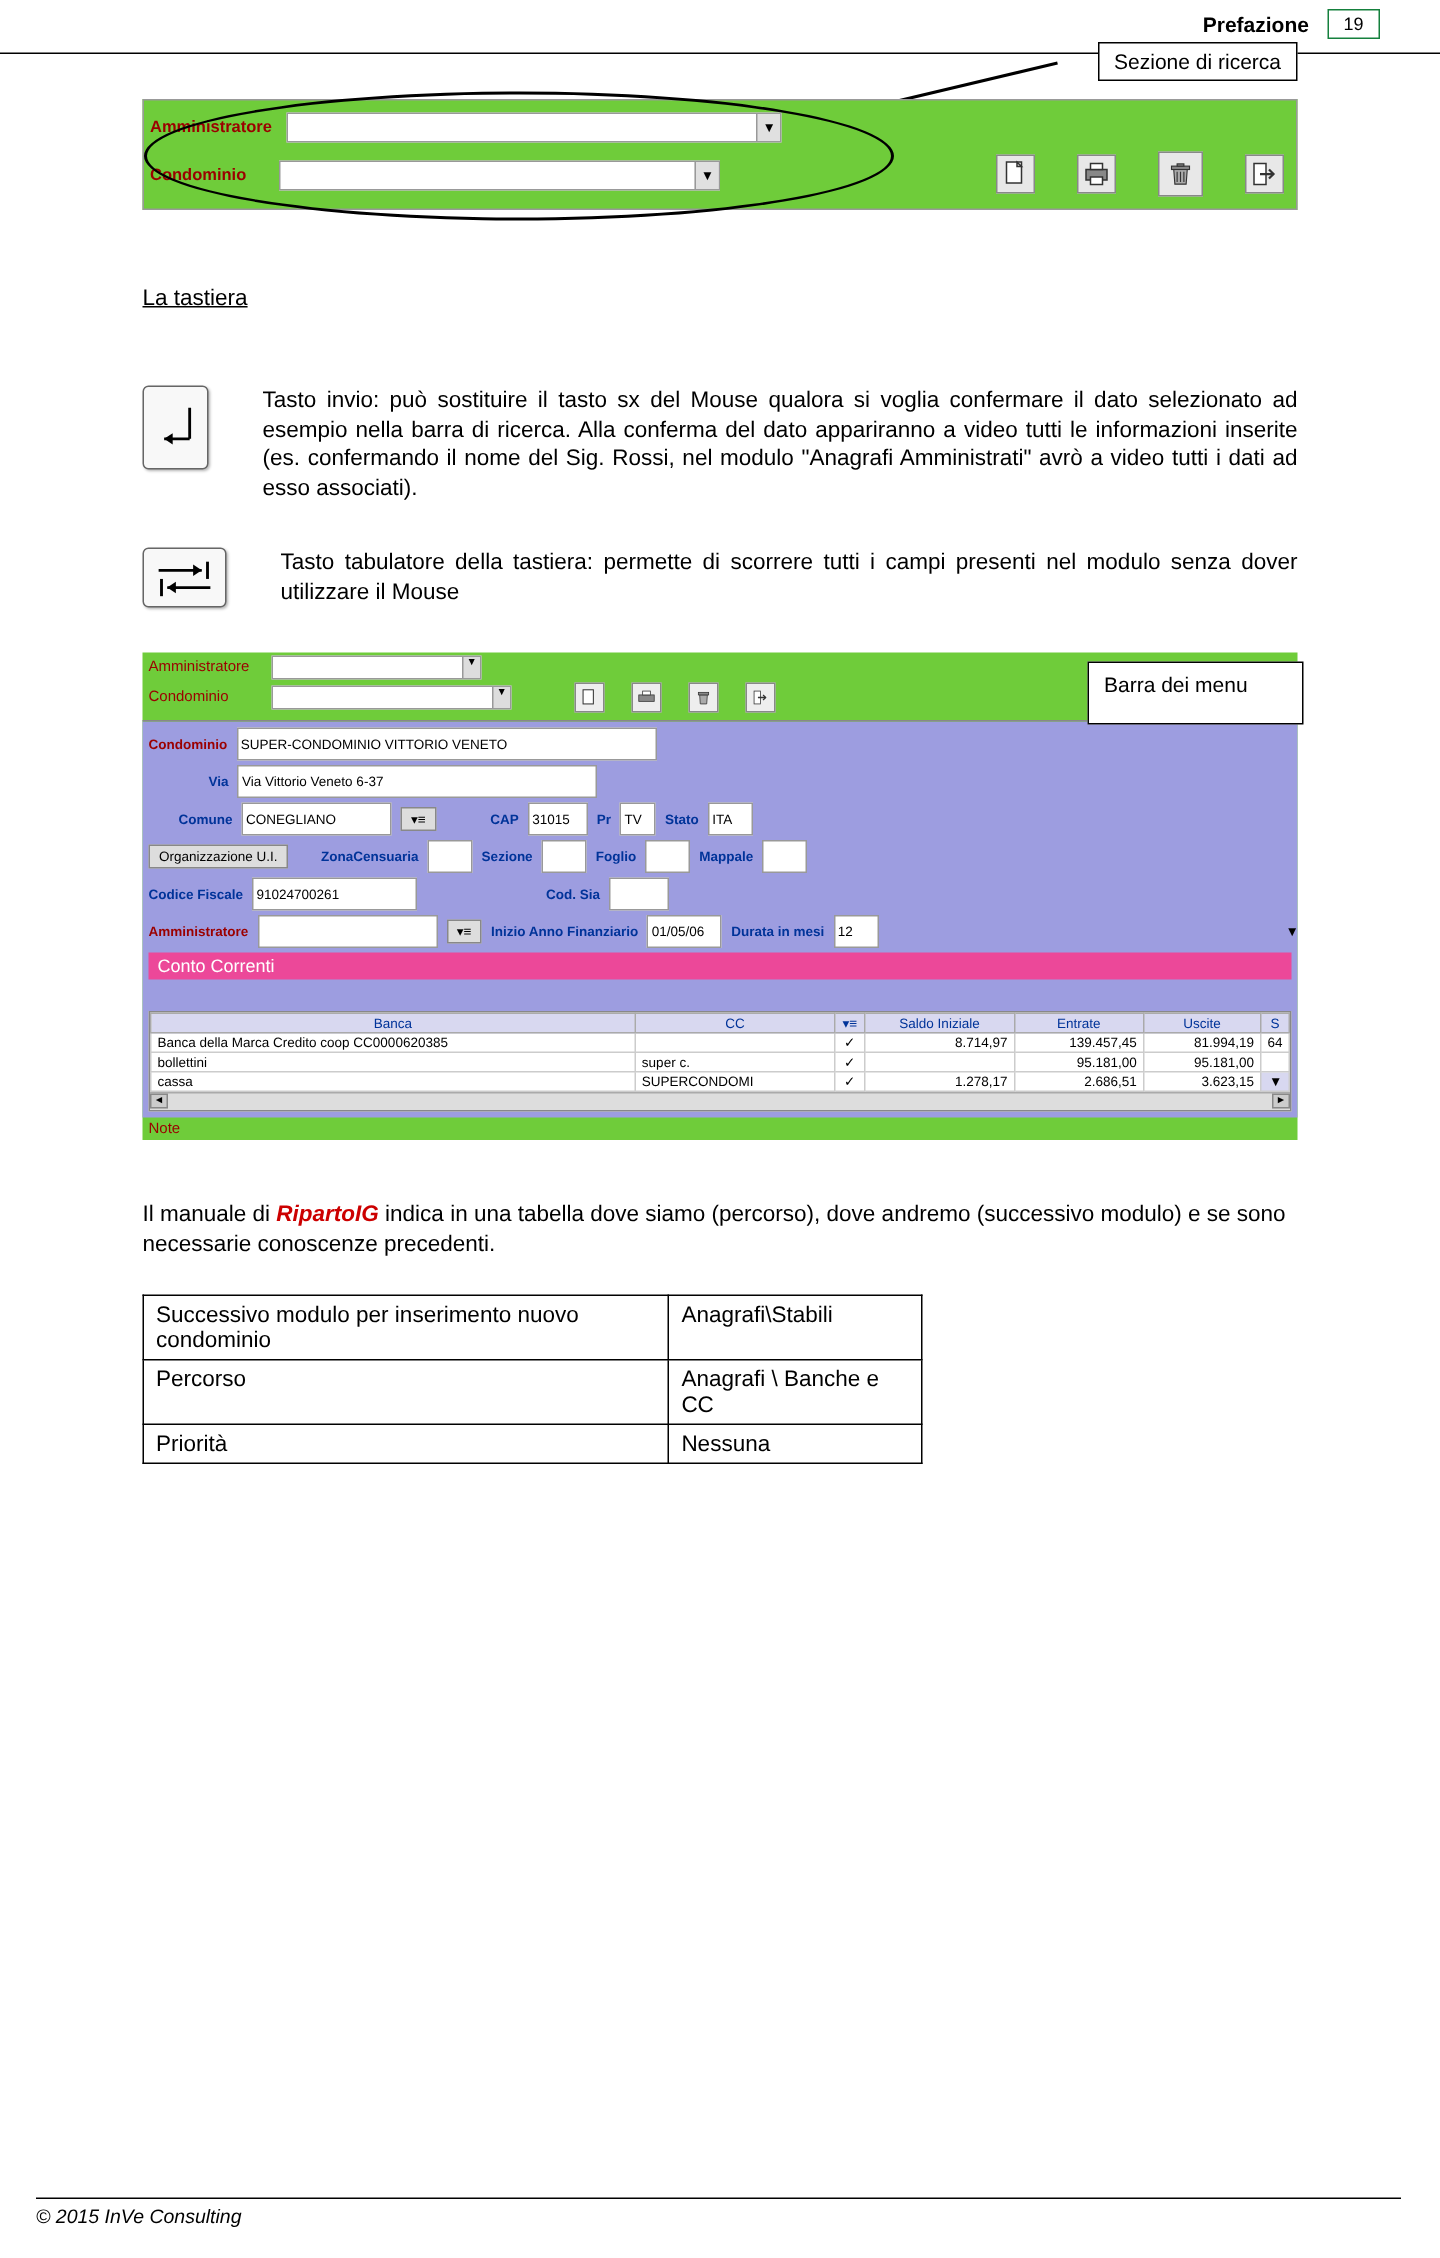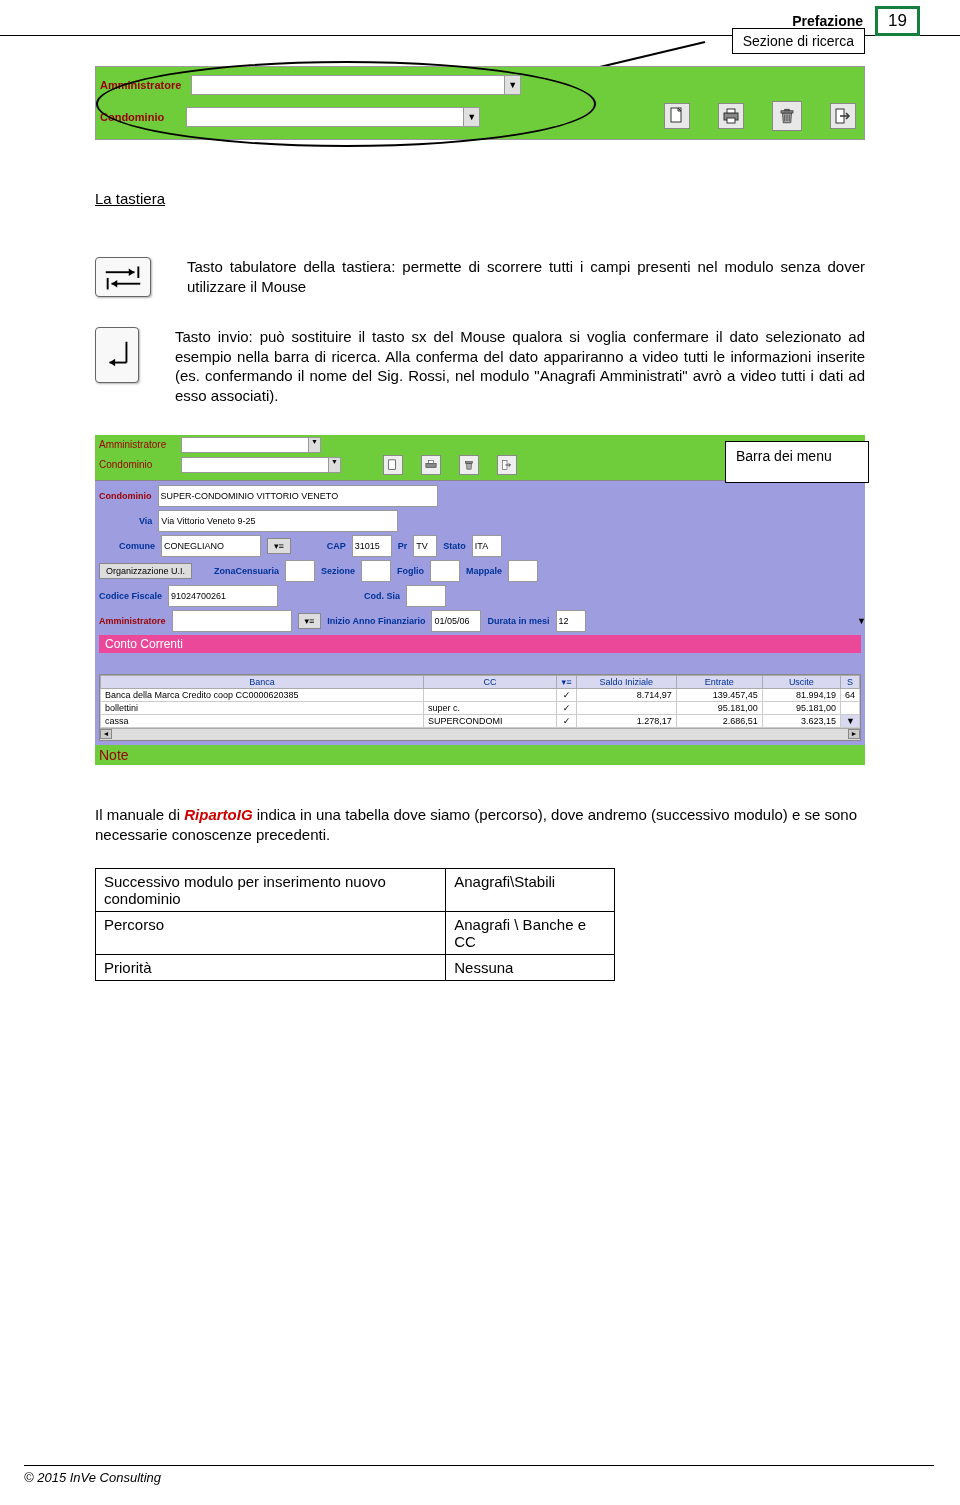--- a/index.html
+++ b/index.html
@@ -3,21 +3,21 @@
 <meta charset="utf-8">
 <style>
   * { box-sizing: border-box; margin: 0; padding: 0; }
   body { font-family: Arial, sans-serif; font-size: 14px; background: #fff; width: 960px; }
   
   .page { width: 960px; min-height: 1505px; position: relative; padding: 0; }
   
   .header-bar { border-bottom: 1px solid #000; height: 36px; position: relative; }
   .header-right { position: absolute; right: 40px; top: 6px; display: flex; gap: 12px; align-items: center; }
   .header-title { font-weight: bold; font-size: 14px; }
-  .page-num-box { border: 3px solid #15803d; padding: 2px 10px; font-size: 17px; }
+  .page-num-box { border: 1px solid #15803d; padding: 2px 10px; font-size: 12px; }
   
   .content { padding: 30px 95px 0 95px; }
   
   
   .screenshot1 { position: relative; margin-bottom: 50px; }
   .green-panel1 { background: #6fcc3a; position: relative; height: 74px; border: 1px solid #999; }
   .form-row { display: flex; align-items: center; position: absolute; }
   .form-label { color: #9b0000; font-size: 11px; font-weight: bold; }
   .row1 { left: 4px; top: 8px; }
   .row2 { left: 4px; top: 40px; }
@@ -69,21 +69,21 @@
   .table-area table { width: 100%; border-collapse: collapse; }
   .table-area th { background: #d8d8f0; border: 1px solid #aaa; padding: 1px 4px; font-weight: normal; text-align: center; color: #003399; font-size: 9px; }
   .table-area td { border: 1px solid #ccc; padding: 1px 4px; }
   .table-area td.num { text-align: right; }
   .scroll-y { width: 14px; }
   .scrollbar-h { background: #ddd; border-top: 1px solid #aaa; height: 12px; position: relative; }
   .scroll-left, .scroll-right { position: absolute; top: 0; width: 12px; height: 10px; background: #ccc; border: 1px solid #888; font-size: 7px; text-align: center; }
   .scroll-left { left: 0; }
   .scroll-right { right: 0; }
   
-  .note-row { color: #9b0000; font-size: 14px; padding: 2px 4px; }
+  .note-row { color: #9b0000; font-size: 10px; padding: 2px 4px; }
   
   .body-para { font-size: 15px; line-height: 1.3; margin-bottom: 24px; text-align: left; }
   .body-para .red-ital { color: #cc0000; font-style: italic; font-weight: bold; }
   
   .info-table { border-collapse: collapse; width: 520px; font-size: 15px; }
   .info-table td { border: 1px solid #000; padding: 4px 8px; vertical-align: top; }
   
   .footer { position: absolute; bottom: 20px; left: 24px; font-size: 13px; font-style: italic; }
   .footer-line { border-top: 1px solid #000; width: 910px; margin-bottom: 4px; }
 </style>
@@ -149,46 +149,46 @@
                 <rect x="2" y="2" width="8" height="14" fill="#fff" stroke="#333"></rect>
                 <line x1="6" y1="9" x2="15" y2="9" stroke="#333" stroke-width="1.5"></line>
                 <polyline points="12,6 15,9 12,12" fill="none" stroke="#333" stroke-width="1.5"></polyline>
               </svg>
           </div>
         </div>
       </div>
     </div>
 
     <div class="section-title">La tastiera</div>
+
+    <div class="key-row">
+      <div class="key-icon tall">
+        <svg viewBox="0 0 36 44" width="36" height="44">
+            <line x1="28" y1="8" x2="28" y2="30" stroke="#000" stroke-width="2"></line>
+            <line x1="28" y1="30" x2="10" y2="30" stroke="#000" stroke-width="2"></line>
+            <polygon points="10,30 16,26 16,34" fill="#000"></polygon>
+          </svg>
+      </div>
+      <div class="key-text">Tasto invio: può sostituire il tasto sx del Mouse qualora si voglia confermare il dato selezionato ad esempio nella barra di ricerca. Alla conferma del dato appariranno a video tutti le informazioni inserite (es. confermando il nome del Sig. Rossi, nel modulo "Anagrafi Amministrati" avrò a video tutti i dati ad esso associati).</div>
+    </div>
 
     <div class="key-row">
       <div class="key-icon">
         <svg viewBox="0 0 48 30" width="48" height="30">
             <line x1="6" y1="10" x2="36" y2="10" stroke="#000" stroke-width="2"></line>
             <polygon points="36,10 30,6 30,14" fill="#000"></polygon>
             <line x1="40" y1="4" x2="40" y2="16" stroke="#000" stroke-width="2"></line>
             <line x1="42" y1="22" x2="12" y2="22" stroke="#000" stroke-width="2"></line>
             <polygon points="12,22 18,18 18,26" fill="#000"></polygon>
             <line x1="8" y1="16" x2="8" y2="28" stroke="#000" stroke-width="2"></line>
           </svg>
       </div>
       <div class="key-text">Tasto tabulatore della tastiera: permette di scorrere tutti i campi presenti nel modulo senza dover utilizzare il Mouse</div>
     </div>
 
-    <div class="key-row">
-      <div class="key-icon tall">
-        <svg viewBox="0 0 36 44" width="36" height="44">
-            <line x1="28" y1="8" x2="28" y2="30" stroke="#000" stroke-width="2"></line>
-            <line x1="28" y1="30" x2="10" y2="30" stroke="#000" stroke-width="2"></line>
-            <polygon points="10,30 16,26 16,34" fill="#000"></polygon>
-          </svg>
-      </div>
-      <div class="key-text">Tasto invio: può sostituire il tasto sx del Mouse qualora si voglia confermare il dato selezionato ad esempio nella barra di ricerca. Alla conferma del dato appariranno a video tutti le informazioni inserite (es. confermando il nome del Sig. Rossi, nel modulo "Anagrafi Amministrati" avrò a video tutti i dati ad esso associati).</div>
-    </div>
-
     <div class="screenshot2">
       <div class="green-panel2">
         <div class="gp2-top">
           <span class="lbl lbl1">Amministratore</span>
           <span class="lbl lbl2">Condominio</span>
           <div class="fld1">
               <div class="dr">▼</div>
             </div>
           <div class="fld2">
               <div class="dr">▼</div>
@@ -222,21 +222,21 @@
           <div class="callout2">Barra dei menu</div>
         </div>
 
         <div class="lilac-panel">
           <div class="lilac-row">
             <span class="lilac-label red">Condominio</span>
             <div class="white-field" style="width:280px">SUPER-CONDOMINIO VITTORIO VENETO</div>
           </div>
           <div class="lilac-row">
             <span class="lilac-label" style="margin-left:40px">Via</span>
-            <div class="white-field" style="width:240px">Via Vittorio Veneto 9-25</div>
+            <div class="white-field" style="width:240px">Via Vittorio Veneto 6-37</div>
           </div>
           <div class="lilac-row">
             <span class="lilac-label" style="margin-left:20px">Comune</span>
             <div class="white-field" style="width:100px">CONEGLIANO</div>
             <div class="grey-btn">▾≡</div>
             <span class="lilac-label" style="margin-left:30px">CAP</span>
             <div class="white-field" style="width:40px">31015</div>
             <span class="lilac-label">Pr</span>
             <div class="white-field" style="width:24px">TV</div>
             <span class="lilac-label">Stato</span>

